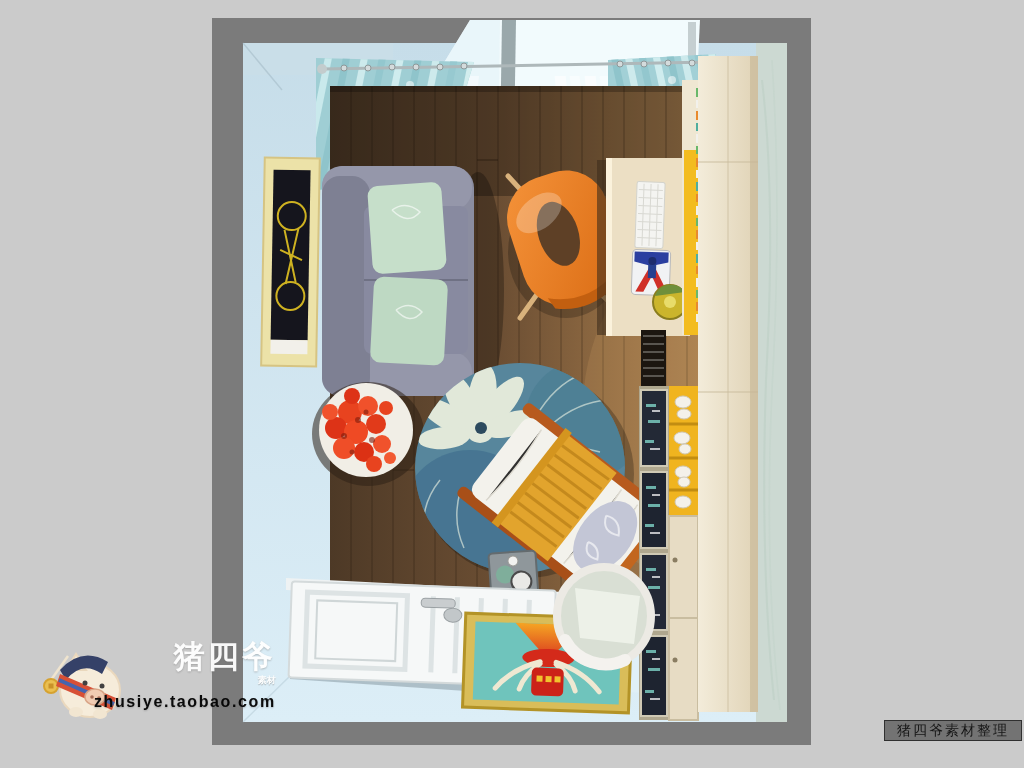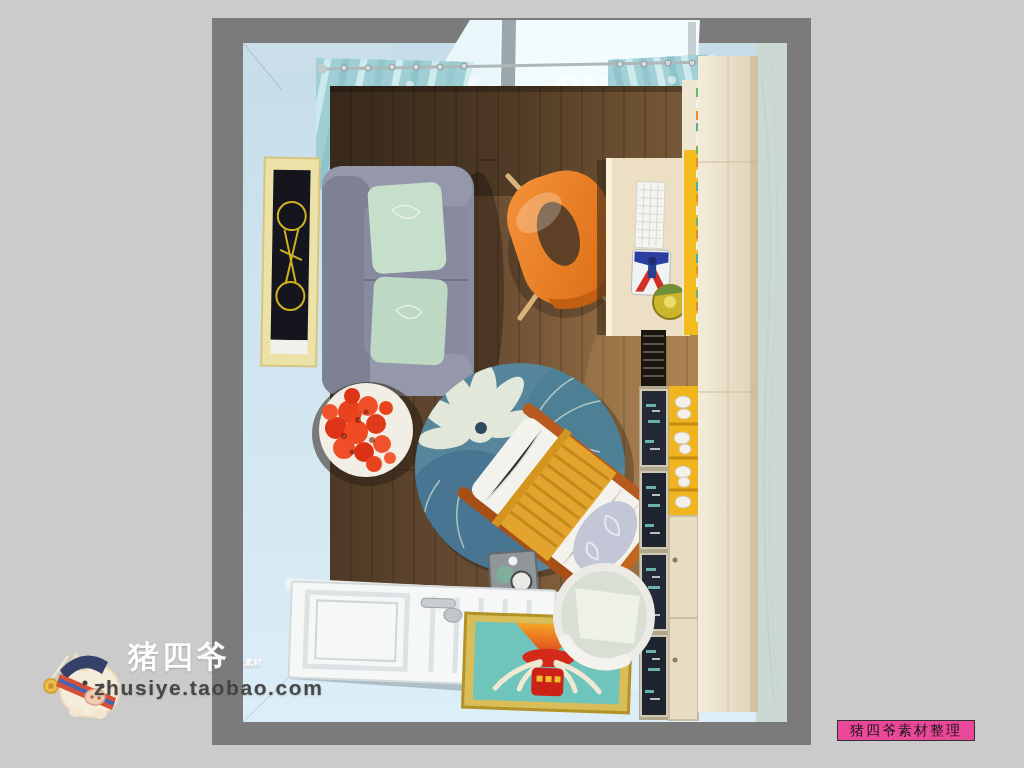--- a/index.html
+++ b/index.html
@@ -1,25 +1,25 @@
 <!DOCTYPE html>
 <html><head>
 <meta charset="utf-8">
 <style>
   html,body{margin:0;padding:0;}
   body{width:1024px;height:768px;overflow:hidden;background:#cbcbcb;font-family:"Liberation Sans",sans-serif;}
   .stage{position:relative;width:1024px;height:768px;}
   .stage > svg.scene{position:absolute;left:0;top:0;}
   .watermark{position:absolute;left:38px;top:640px;display:flex;align-items:flex-start;opacity:.95;}
   .wm-text{margin-left:2px;}
-  .wm-brand-row{display:flex;align-items:flex-end;}
+  .wm-brand-row{display:flex;align-items:flex-end;flex-direction:column;}
   .wm-brand{color:#ffffff;font-weight:bold;font-size:31px;line-height:34px;letter-spacing:3px;text-shadow:0 1px 2px rgba(110,110,110,.45);}
   .wm-badge{color:#ffffff;font-size:9px;font-weight:bold;margin-left:14px;margin-bottom:4px;text-shadow:0 1px 1px rgba(110,110,110,.5);}
-  .wm-url{color:#404040;font-weight:bold;font-size:21px;letter-spacing:1.6px;margin-top:2px;margin-left:-34px;text-shadow:0 1px 2px rgba(110,110,110,.45);}
-  .footer-label{position:absolute;left:837px;top:720px;width:138px;height:21px;box-sizing:border-box;background:#ec4899;border:1px solid #303030;color:#161616;font-size:14px;line-height:19px;text-align:center;letter-spacing:2px;}
+  .wm-url{color:#000000;font-weight:bold;font-size:16px;letter-spacing:1.6px;margin-top:2px;margin-left:-34px;text-shadow:0 1px 2px rgba(110,110,110,.45);}
+  .footer-label{position:absolute;left:884px;top:720px;width:138px;height:21px;box-sizing:border-box;background:#737373;border:1px solid #303030;color:#161616;font-size:14px;line-height:19px;text-align:center;letter-spacing:2px;}
 </style>
 </head>
 <body>
 
 <div class="stage">
 
 <svg class="scene" width="1024" height="768" viewBox="0 0 1024 768">
   <defs>
     <linearGradient id="woodGrad" x1="0" y1="0" x2="1" y2="0">
       <stop offset="0" stop-color="#4d3926"></stop>

